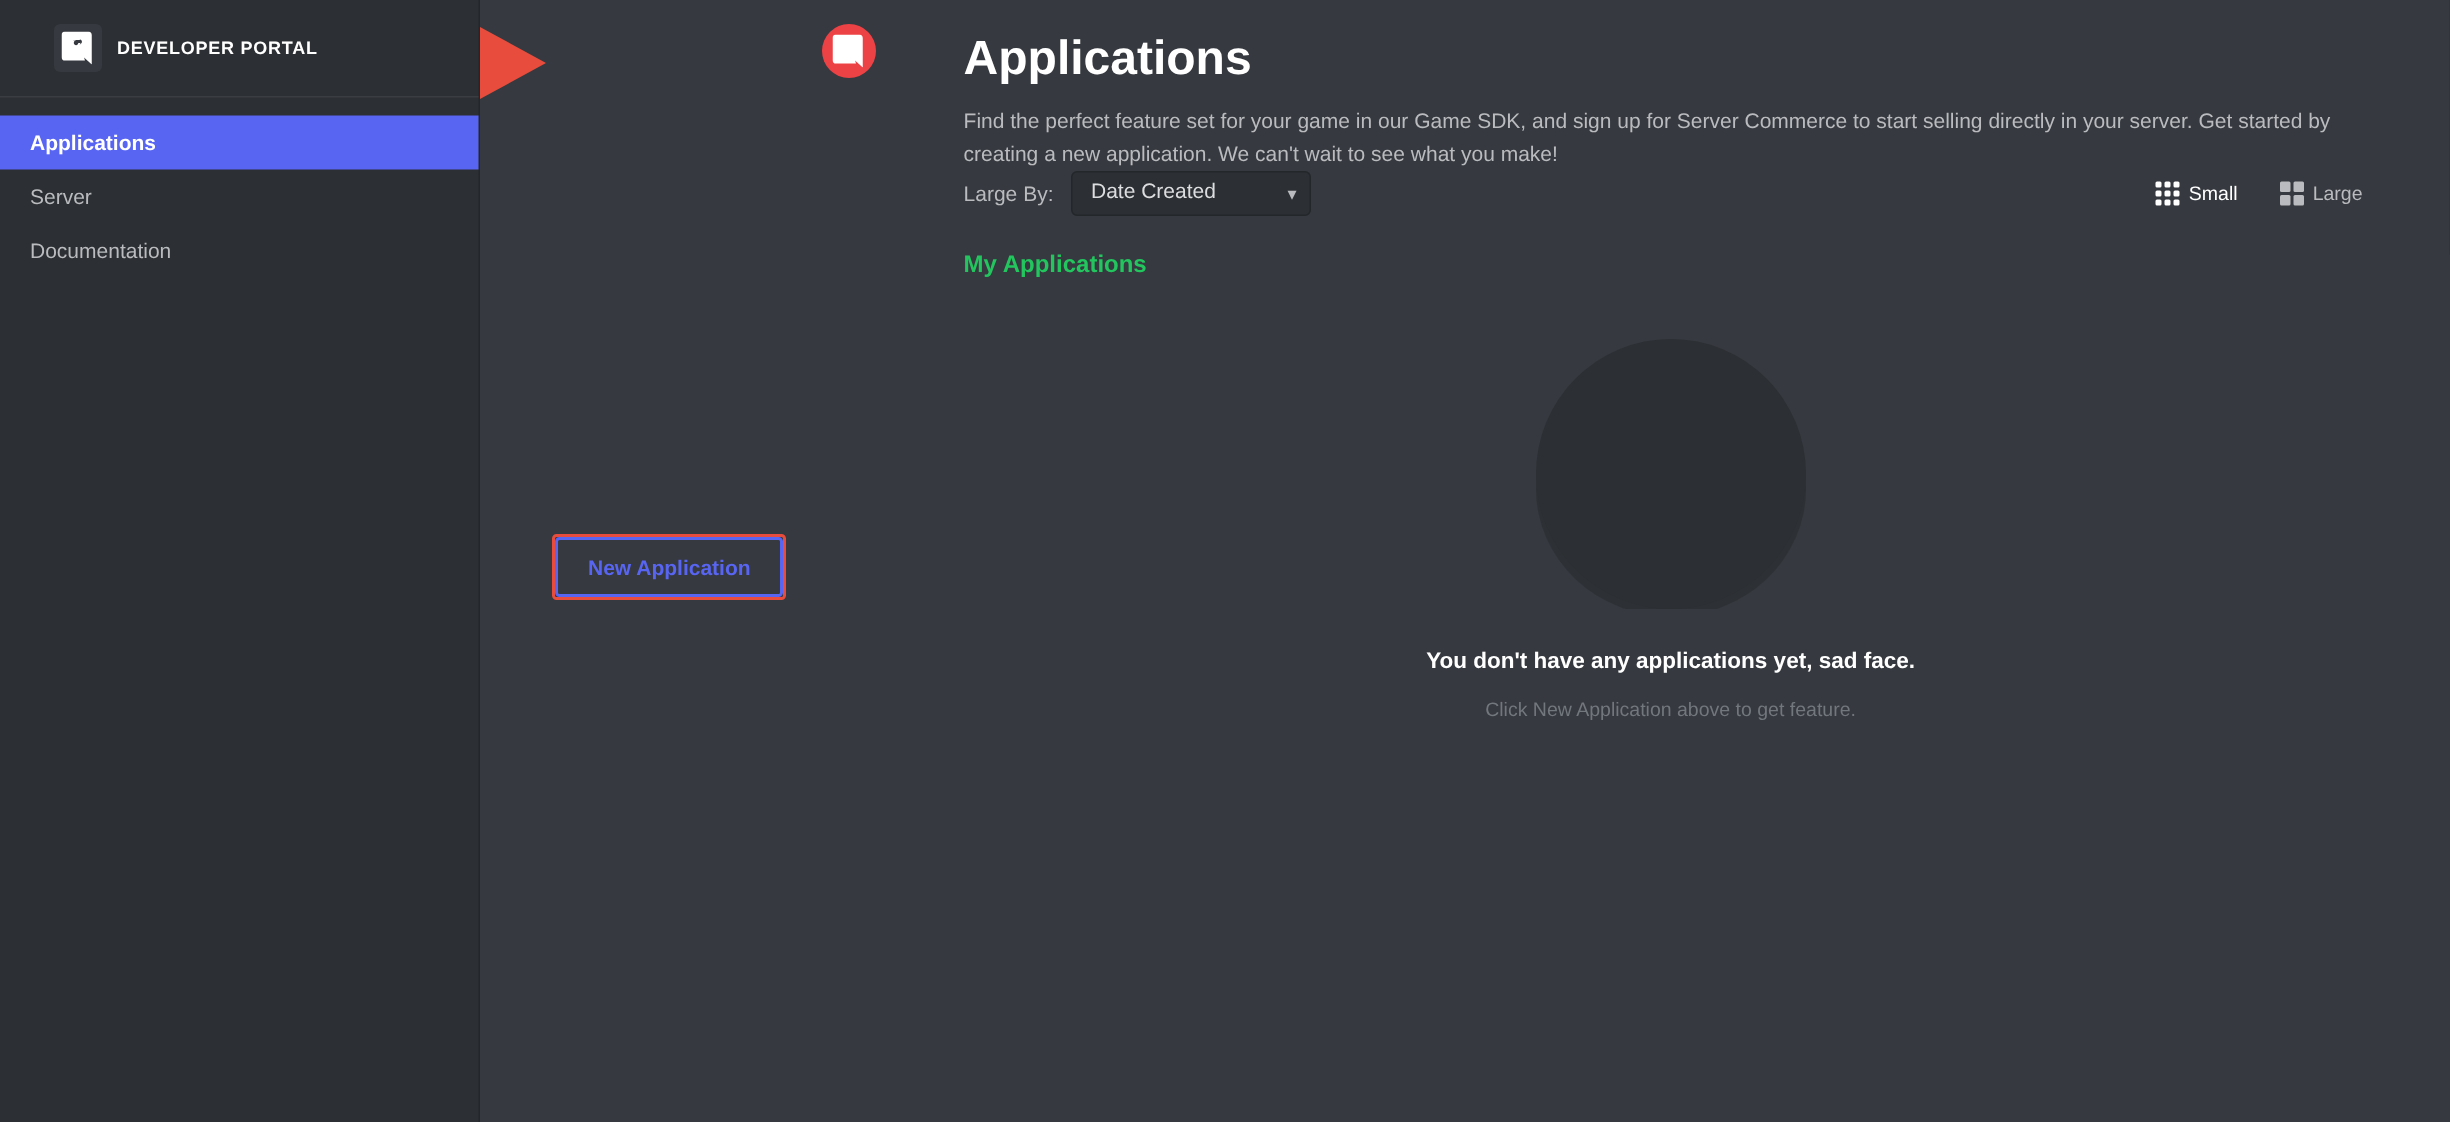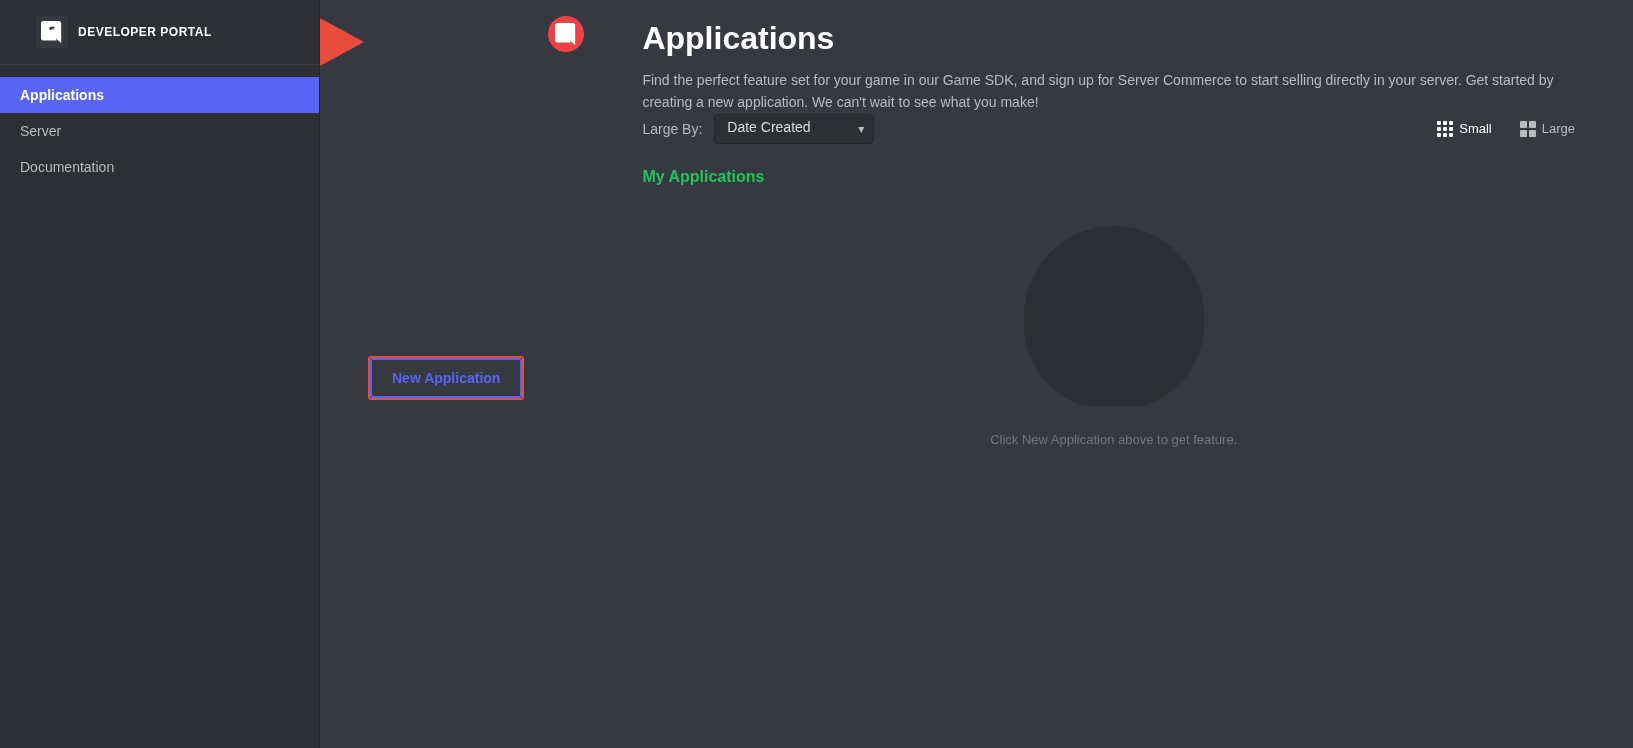--- a/index.html
+++ b/index.html
@@ -427,17 +427,18 @@
           <rect x="67" y="148" width="2" height="6" rx="1" fill="#72767d"></rect>
           <rect x="71" y="148" width="2" height="6" rx="1" fill="#72767d"></rect>
 
           <rect x="115" y="100" width="20" height="30" rx="2" fill="#dcddde"></rect>
 
           <circle cx="138" cy="118" r="8" fill="#dcddde"></circle>
           <circle cx="150" cy="126" r="5" fill="#b9bbbe"></circle>
         </svg>
       </div>
 
+      <p class="empty-text-main">You don't have any applications yet, sad face.</p>
       <p class="empty-text-sub">Click New Application above to get feature.</p>
     </div>
 
   </div>
 </main>
 
 </body></html>

